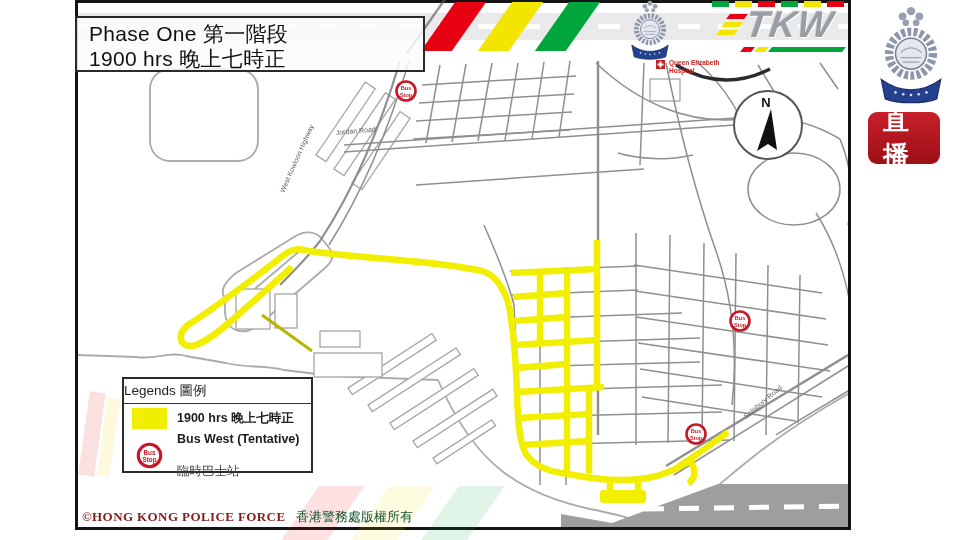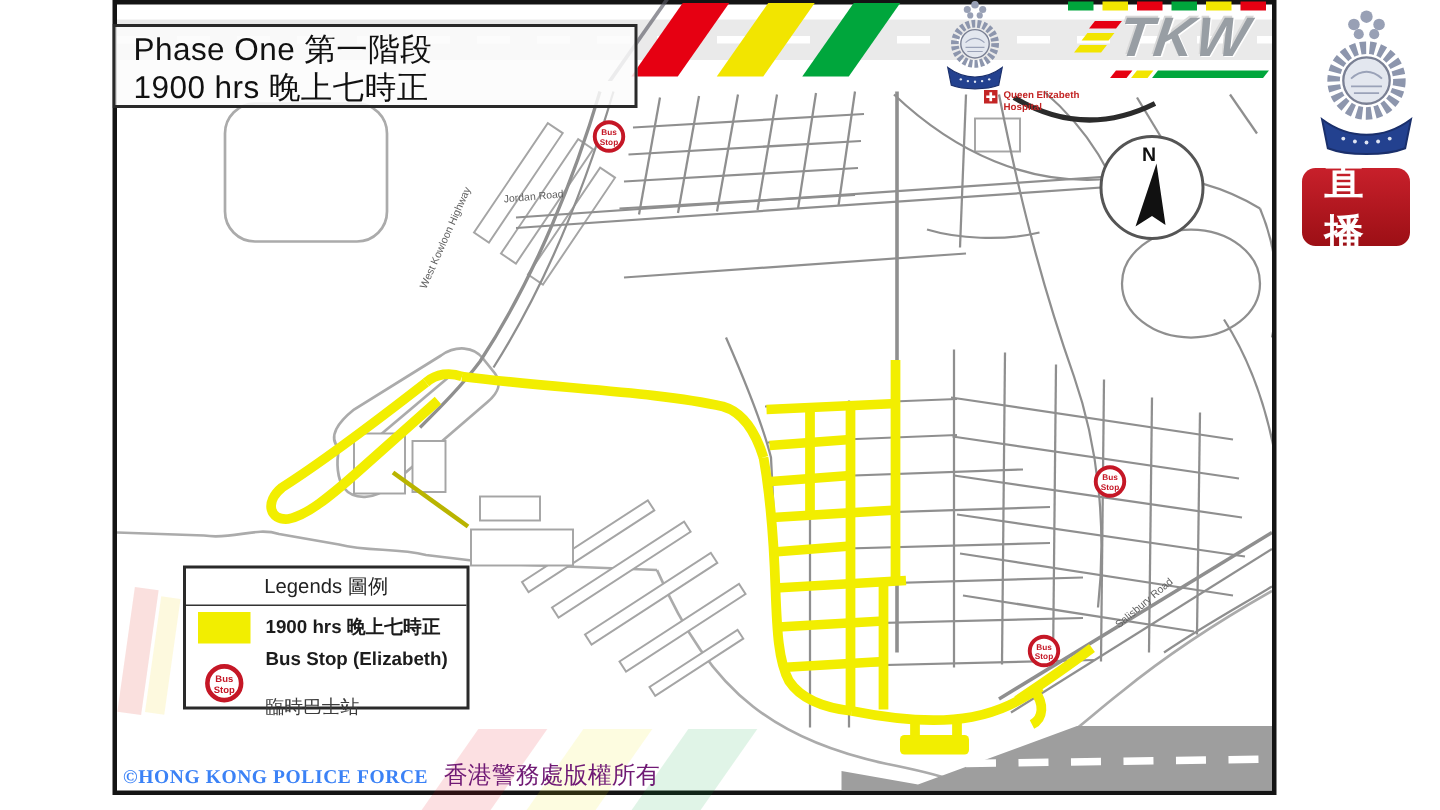--- a/index.html
+++ b/index.html
@@ -53,33 +53,33 @@
 
   
   .live-badge{position:absolute;left:868px;top:112px;width:72px;height:52px;z-index:25;
       background:linear-gradient(180deg,#c8202b,#9c0f15);border-radius:9px;
       color:#fff;font-size:26px;font-weight:bold;letter-spacing:3px;
       display:flex;align-items:center;justify-content:center;padding-left:15px;box-sizing:border-box;}
 
   
   .legend{position:absolute;left:122px;top:377px;width:191px;height:96px;z-index:40;
           box-sizing:border-box;border:2.5px solid #2a2a2a;background:#fff;}
-  .legend .ltitle{font-size:13.5px;color:#222;text-align:center;padding-top:3px;font-weight:500;}
+  .legend .ltitle{font-size:13.5px;color:#222;text-align:left;padding-top:3px;font-weight:500;}
   .legend .lrule{border-top:1.5px solid #333;margin:3px 0 4px 0;}
   .legend .lrow{display:flex;align-items:center;margin:3px 0 0 8px;}
   .legend .swatch{width:35px;height:21px;background:#f2ee00;margin-right:10px;flex:none;}
   .legend .ltext{font-size:12.5px;font-weight:600;color:#1c1c1c;line-height:15px;}
   .legend .ltext .sub{font-weight:500;color:#3c3c3c;margin-top:17px;}
   .legend .bicon{width:27px;height:27px;margin:0 14px 0 4px;flex:none;}
 
   
   .copyright{position:absolute;left:82px;top:507px;z-index:20;white-space:nowrap;}
   .copyright .en{font-family:"Liberation Serif","DejaVu Serif",serif;font-weight:600;
-                 font-size:13px;color:#3b82f6;letter-spacing:.4px;}
-  .copyright .zh{font-size:16px;color:#701a75;margin-left:6px;}
+                 font-size:13px;color:#7f1d1d;letter-spacing:.4px;}
+  .copyright .zh{font-size:13px;color:#14532d;margin-left:6px;}
 
   
   .ghost-chevrons{position:absolute;left:300px;top:486px;width:220px;height:54px;z-index:5;}
   .ghost-chevrons span{position:absolute;top:0;width:46px;height:54px;transform:skewX(-35deg);opacity:.12;}
   .g1{left:0;background:#e60012}.g2{left:70px;background:#f2e500}.g3{left:140px;background:#00a63c}
   .ghost-blob{position:absolute;z-index:5;transform:rotate(8deg);}
   .gb1{left:84px;top:392px;width:16px;height:84px;background:#e03020;opacity:.15;}
   .gb2{left:102px;top:398px;width:13px;height:78px;background:#f0d000;opacity:.13;}
 
   
@@ -320,21 +320,21 @@
     <span class="swatch"></span>
     <span class="ltext">1900 hrs 晚上七時正</span>
   </div>
   <div class="lrow">
     <svg class="bicon" viewBox="0 0 30 30">
       <circle cx="15" cy="15" r="12.5" fill="#fff" stroke="#c51726" stroke-width="3.4"></circle>
       <text class="bustL" x="15" y="14">Bus</text>
       <text class="bustL" x="15" y="22">Stop</text>
     </svg>
     <span class="ltext">
-      <span style="display:block">Bus Stop (Elizabeth)</span>
+      <span style="display:block">Bus West (Tentative)</span>
       <span class="sub" style="display:block">臨時巴士站</span>
     </span>
   </div>
 </div>
 
 <div class="copyright">
   <span class="en">©HONG KONG POLICE FORCE</span>
   <span class="zh">香港警務處版權所有</span>
 </div>
 

